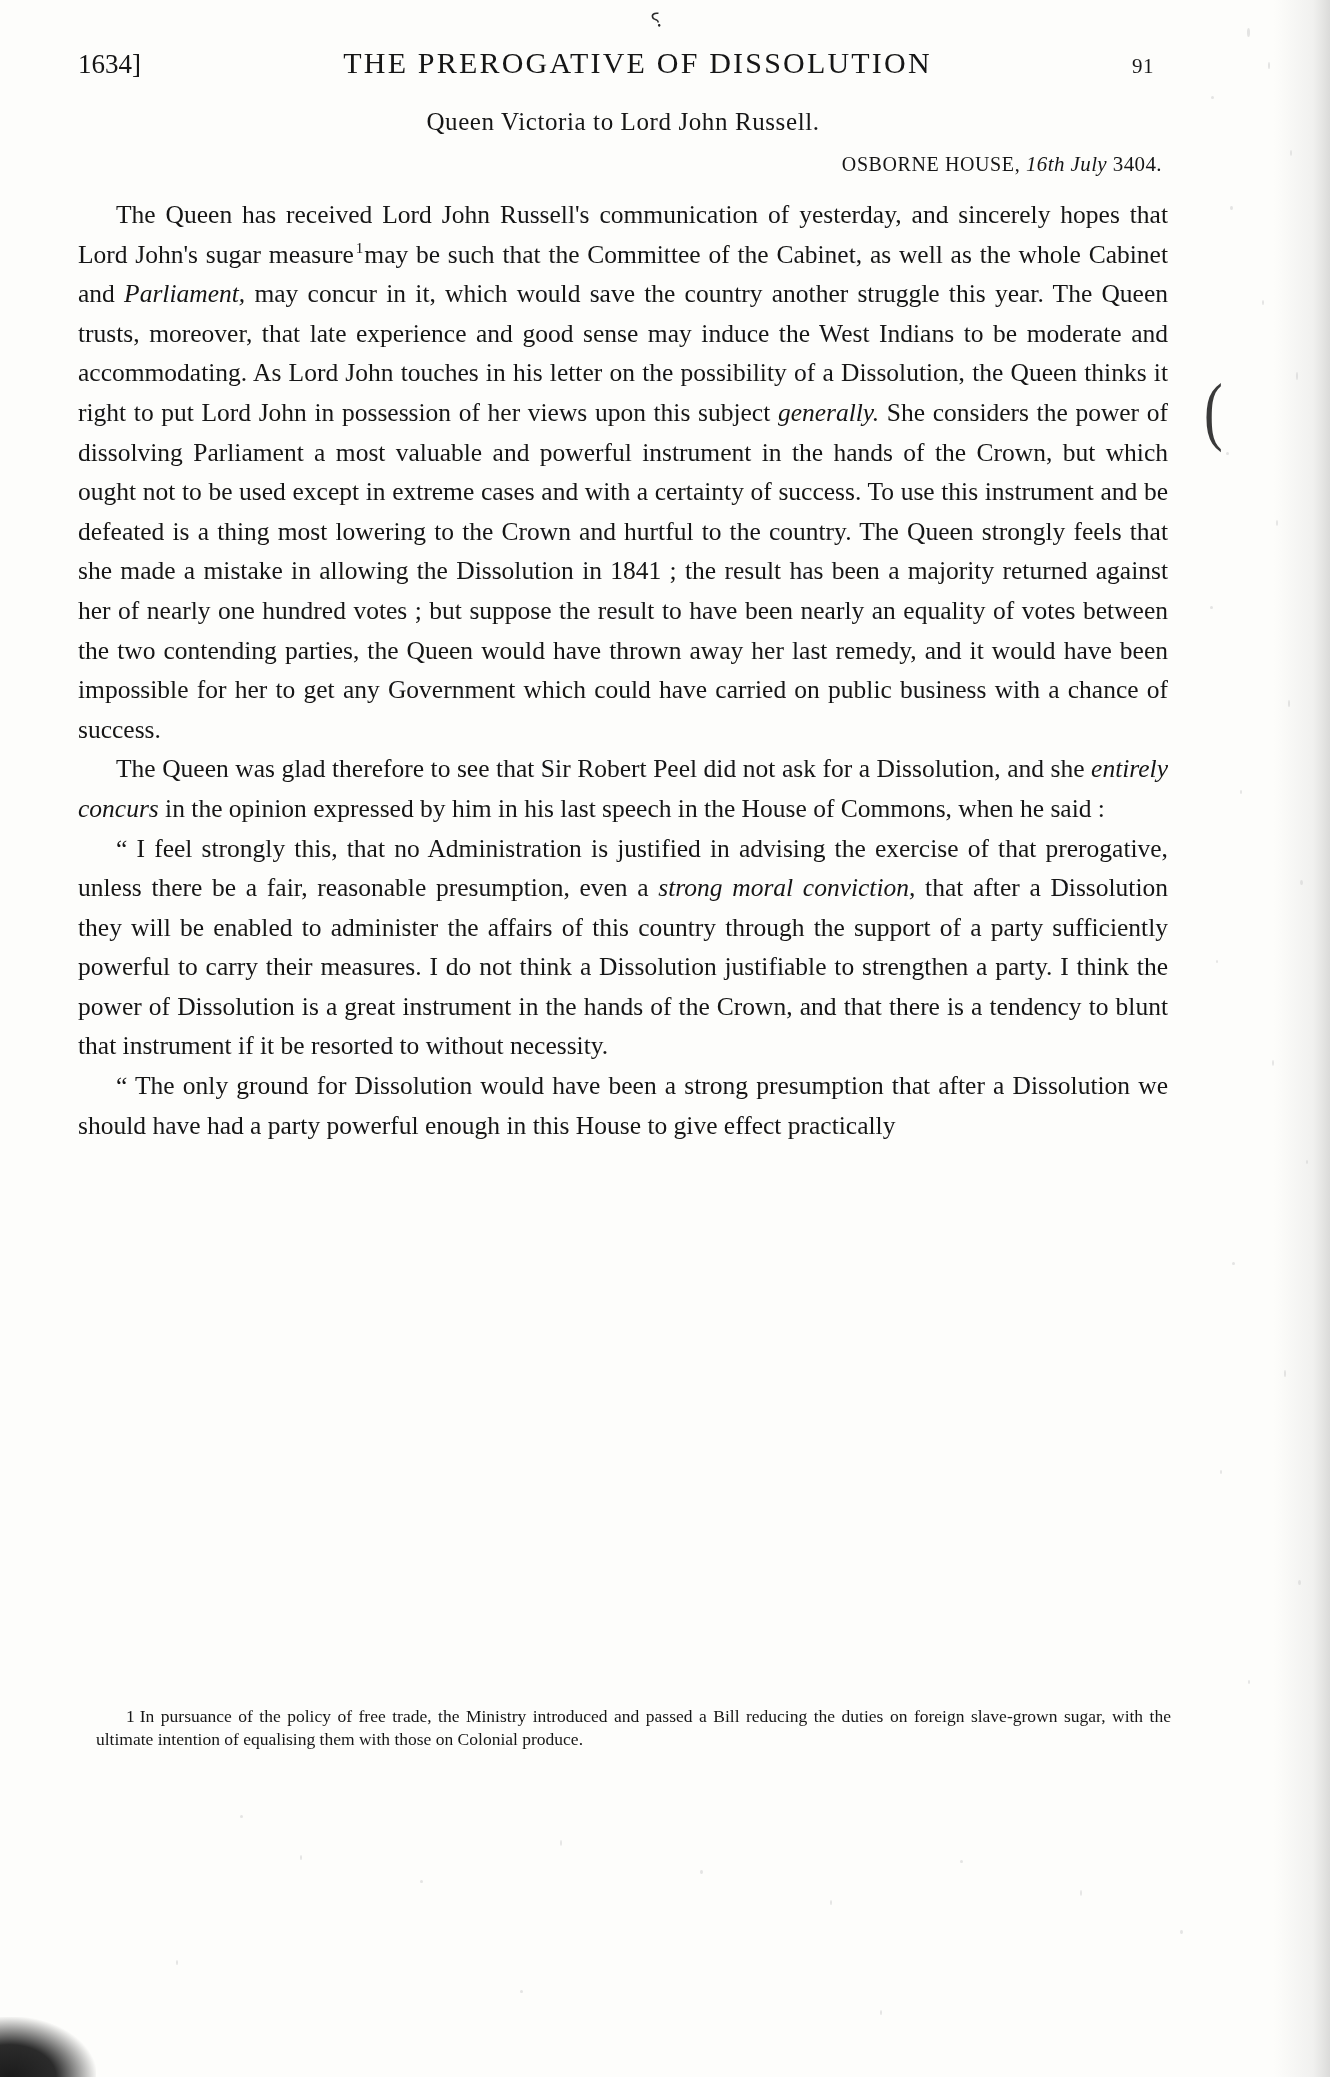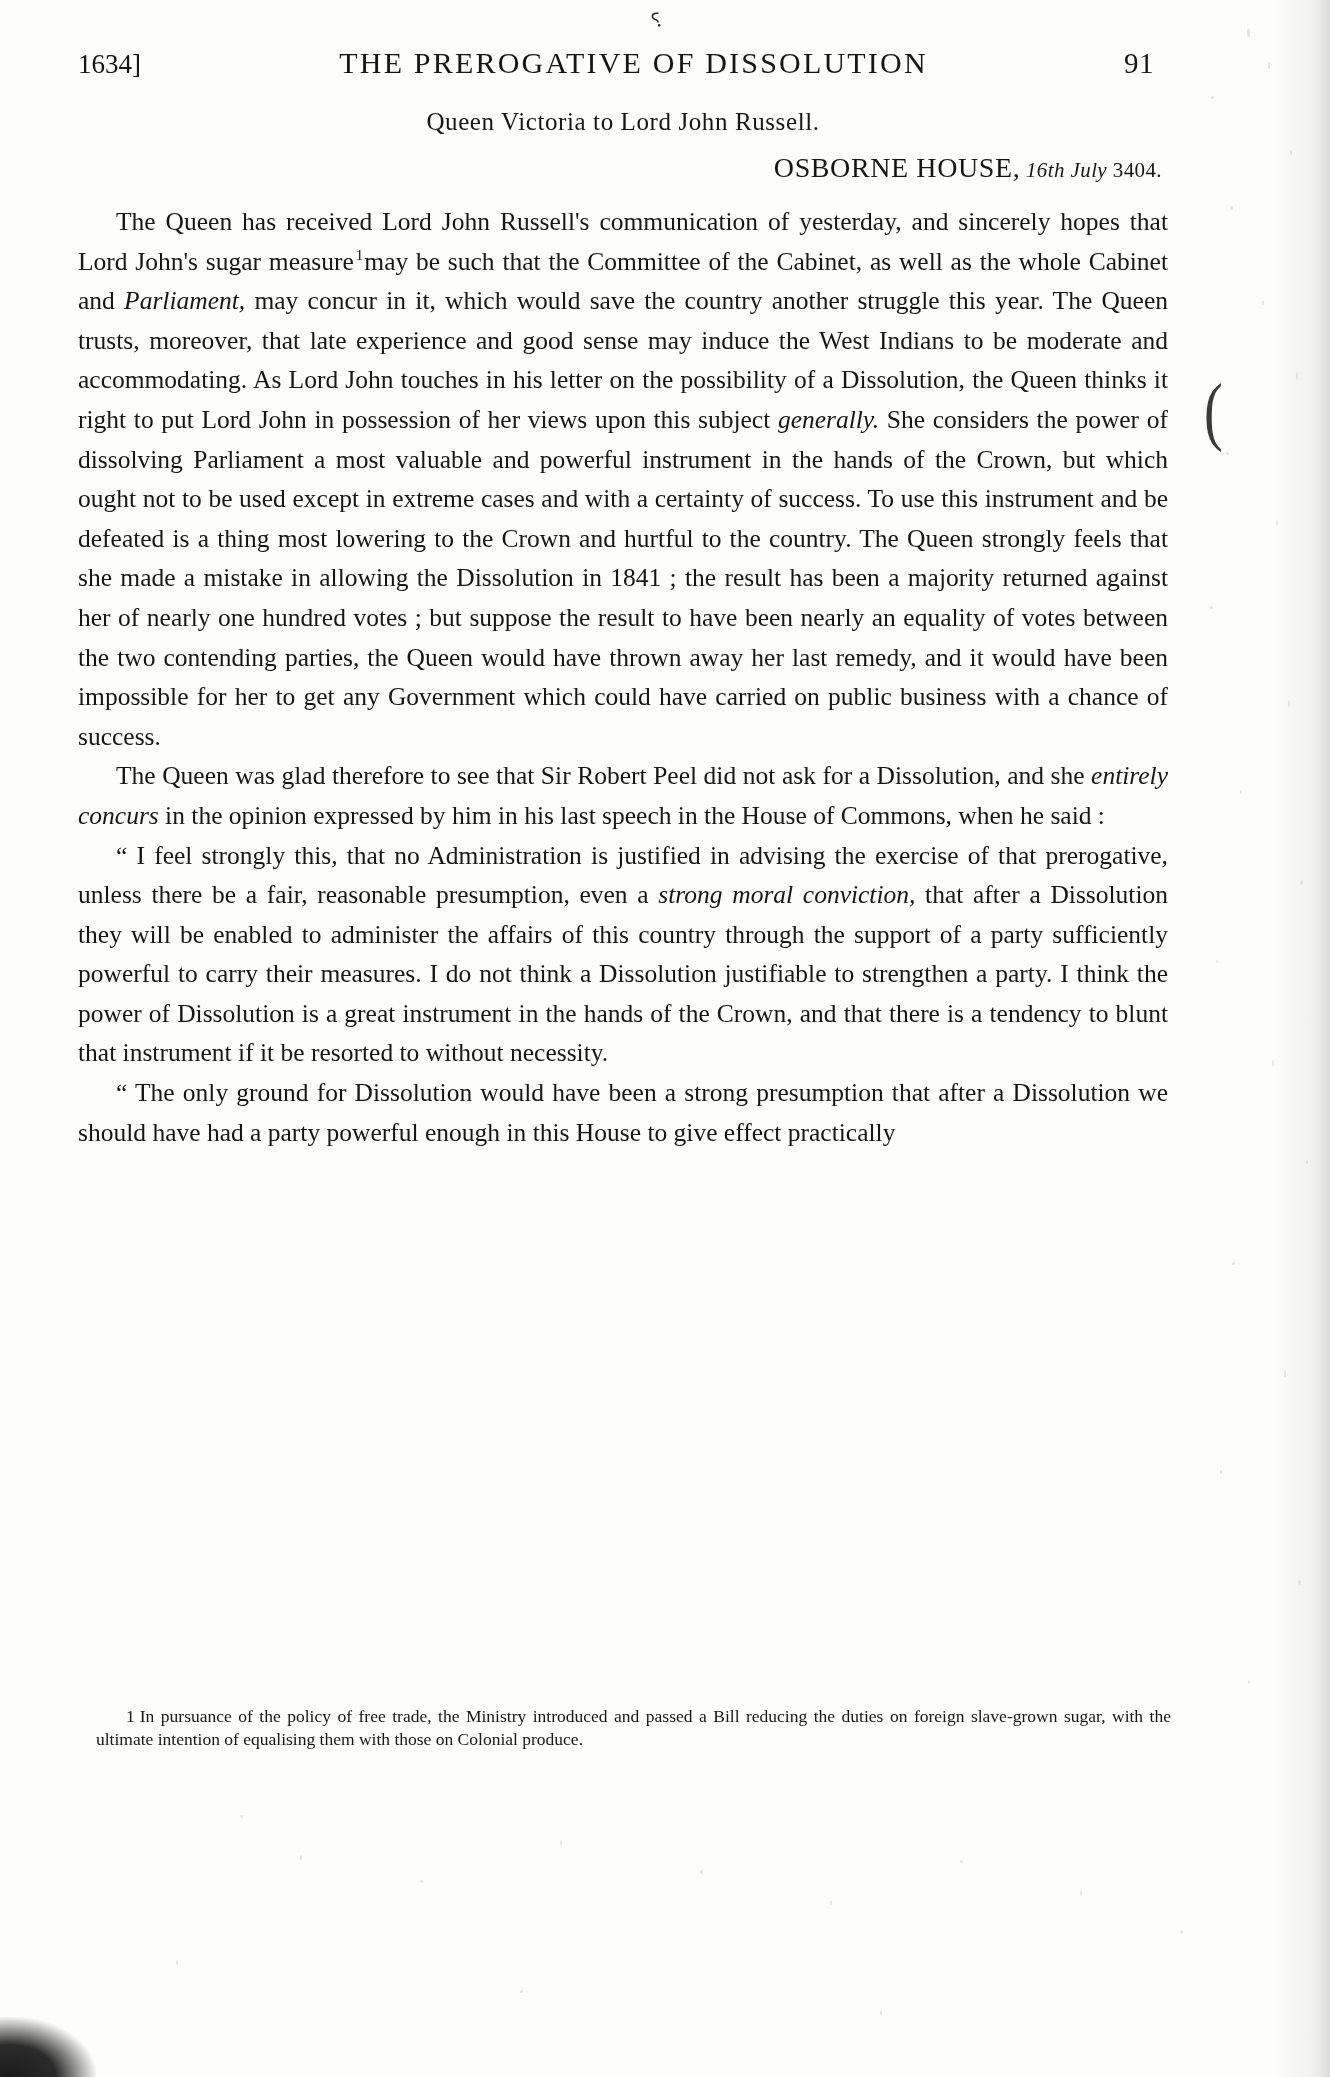--- a/index.html
+++ b/index.html
@@ -58,39 +58,39 @@
     letter-spacing: 0px;
   }
   .rh-title {
     flex: 1;
     text-align: center;
     font-size: 30px;
     letter-spacing: 2.2px;
     white-space: nowrap;
   }
   .rh-page {
-    font-size: 29px;
+    font-size: 21px;
     margin-left: 24px;
     padding-right: 14px;
   }
   .letter-heading {
     text-align: center;
     font-size: 25px;
     letter-spacing: 0.6px;
     margin: 10px 0 16px 0;
   }
   .letter-place {
     text-align: right;
     font-size: 21px;
     letter-spacing: 0.4px;
     margin: 0 6px 18px 0;
   }
   .smallcaps {
     font-variant: small-caps;
-    font-size: 28px;
+    font-size: 20px;
     letter-spacing: 0.6px;
   }
   .letter-place em {
     font-style: italic;
   }
   p.body {
     margin: 0;
     font-size: 25.5px;
     line-height: 39.6px;
     text-align: justify;

